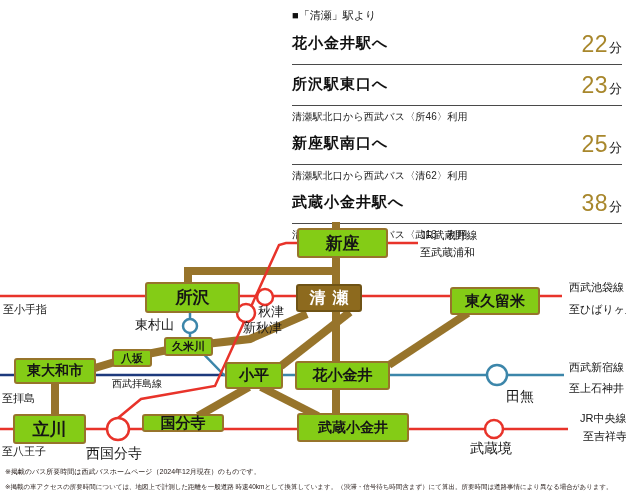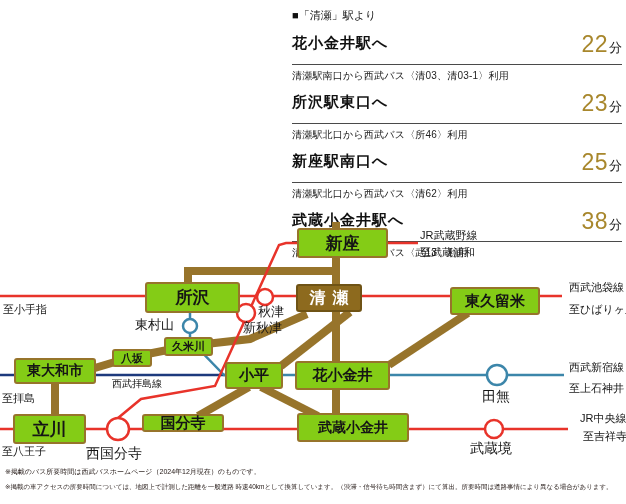--- a/index.html
+++ b/index.html
@@ -35,21 +35,20 @@
 <div id="stage">
 
   <div class="panel">
     <div class="panel-header">■「清瀬」駅より</div>
 
     <div class="route">
       <div class="route-main">
         <span class="route-dest">花小金井駅へ</span>
         <span class="route-time"><span class="num">22</span><span class="unit">分</span></span>
       </div>
-      <div class="route-note">清瀬駅南口から西武バス〈清03、清03-1〉利用</div>
     </div>
 
     <div class="route">
       <div class="route-main">
         <span class="route-dest">所沢駅東口へ</span>
         <span class="route-time"><span class="num">23</span><span class="unit">分</span></span>
       </div>
       <div class="route-note">清瀬駅北口から西武バス〈所46〉利用</div>
     </div>
 
@@ -111,21 +110,21 @@
   <div class="box" style="left:14px;top:358px;width:82px;height:26px;font-size:14px;">東大和市</div>
   <div class="box" style="left:225px;top:362px;width:58px;height:27px;font-size:15px;">小平</div>
   <div class="box" style="left:295px;top:361px;width:95px;height:29px;font-size:15px;">花小金井</div>
   <div class="box" style="left:13px;top:414px;width:73px;height:30px;font-size:17px;">立川</div>
   <div class="box" style="left:142px;top:414px;width:82px;height:18px;font-size:15px;">国分寺</div>
   <div class="box" style="left:297px;top:413px;width:112px;height:29px;font-size:14px;">武蔵小金井</div>
 
   <div class="lbl" style="left:135px;top:318px;font-size:13px;">東村山</div>
   <div class="lbl" style="left:258px;top:305px;font-size:13px;">秋津</div>
   <div class="lbl" style="left:243px;top:321px;font-size:13px;">新秋津</div>
-  <div class="lbl" style="left:482px;top:388px;font-size:14px;">田無</div>
+  <div class="lbl" style="left:506px;top:388px;font-size:14px;">田無</div>
   <div class="lbl" style="left:86px;top:445px;font-size:14px;">西国分寺</div>
   <div class="lbl" style="left:470px;top:440px;font-size:14px;">武蔵境</div>
 
   <div class="lbl" style="left:3px;top:303px;font-size:11px;">至小手指</div>
   <div class="lbl" style="left:420px;top:229px;font-size:11px;">JR武蔵野線</div>
   <div class="lbl" style="left:420px;top:246px;font-size:11px;">至武蔵浦和</div>
   <div class="lbl" style="left:569px;top:281px;font-size:11px;">西武池袋線</div>
   <div class="lbl" style="left:569px;top:303px;font-size:11px;">至ひばりヶ丘</div>
   <div class="lbl" style="left:569px;top:361px;font-size:11px;">西武新宿線</div>
   <div class="lbl" style="left:569px;top:382px;font-size:11px;">至上石神井</div>

